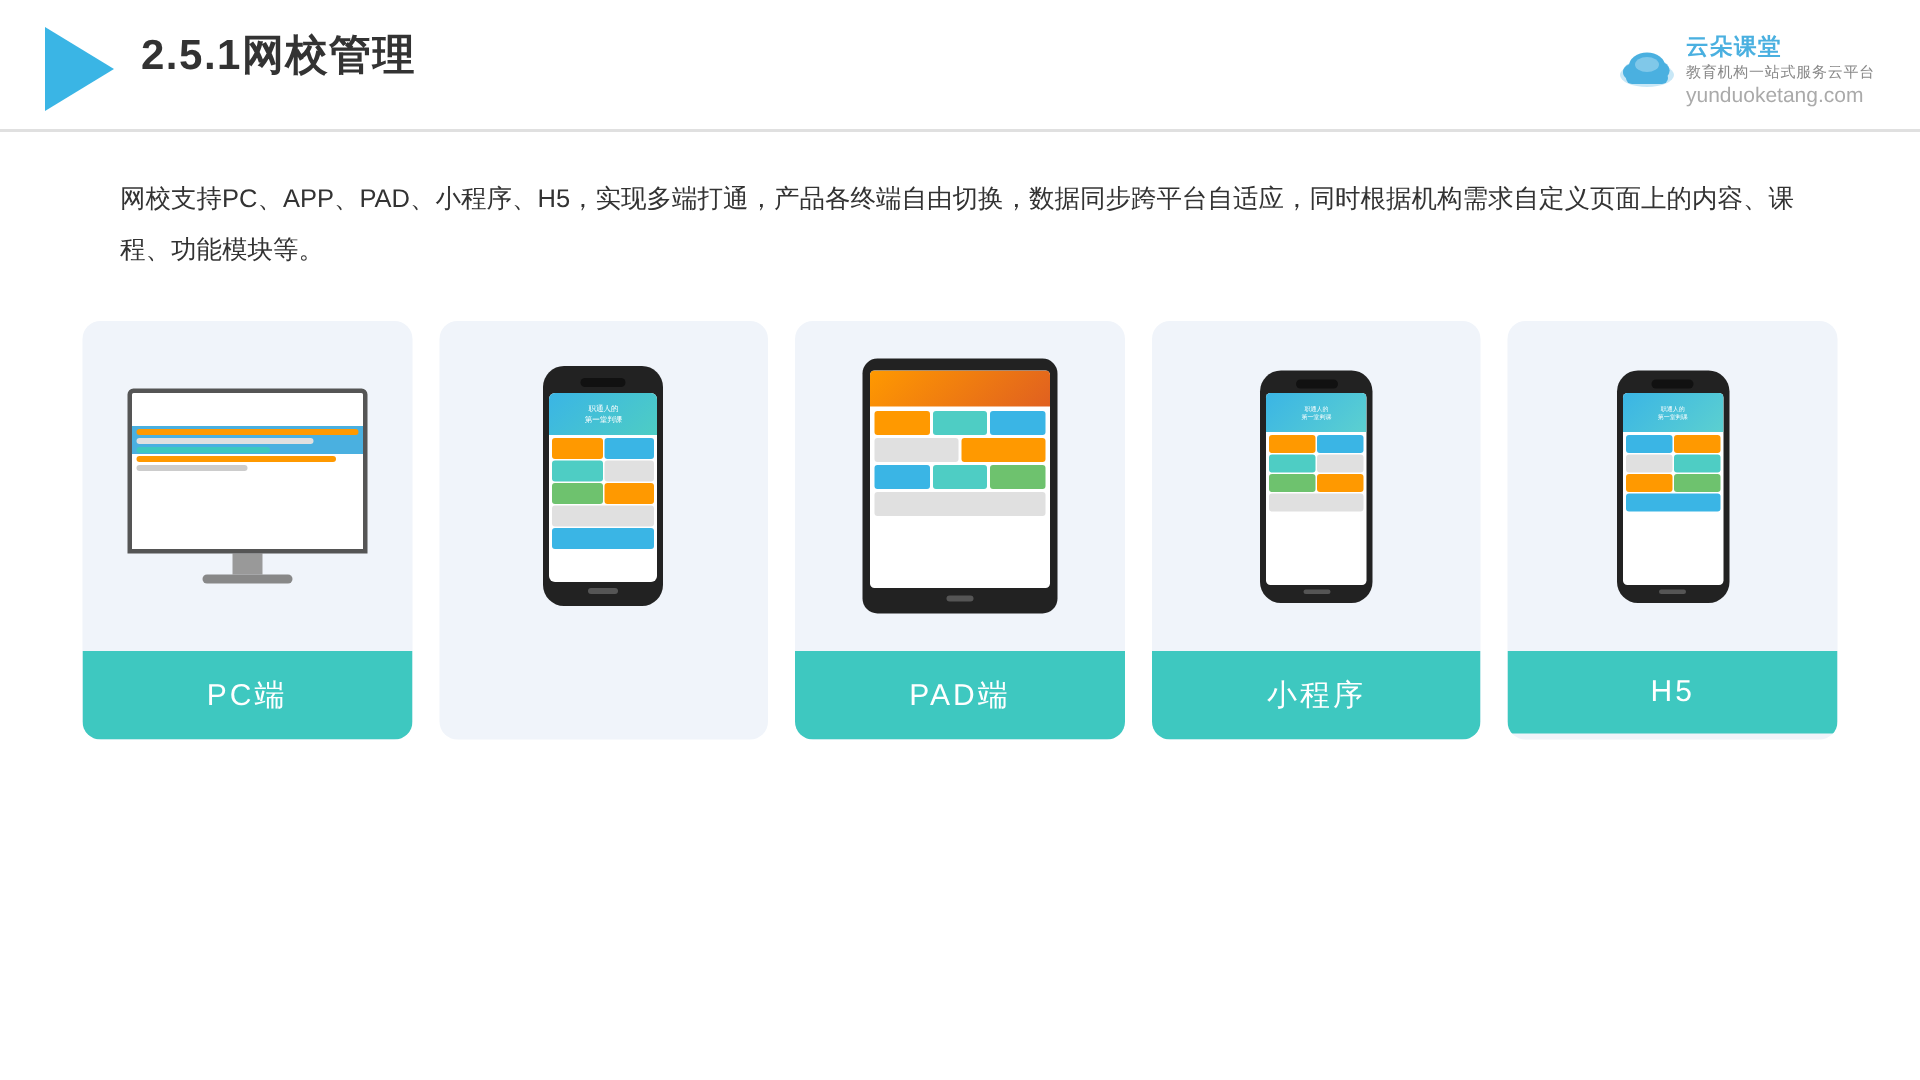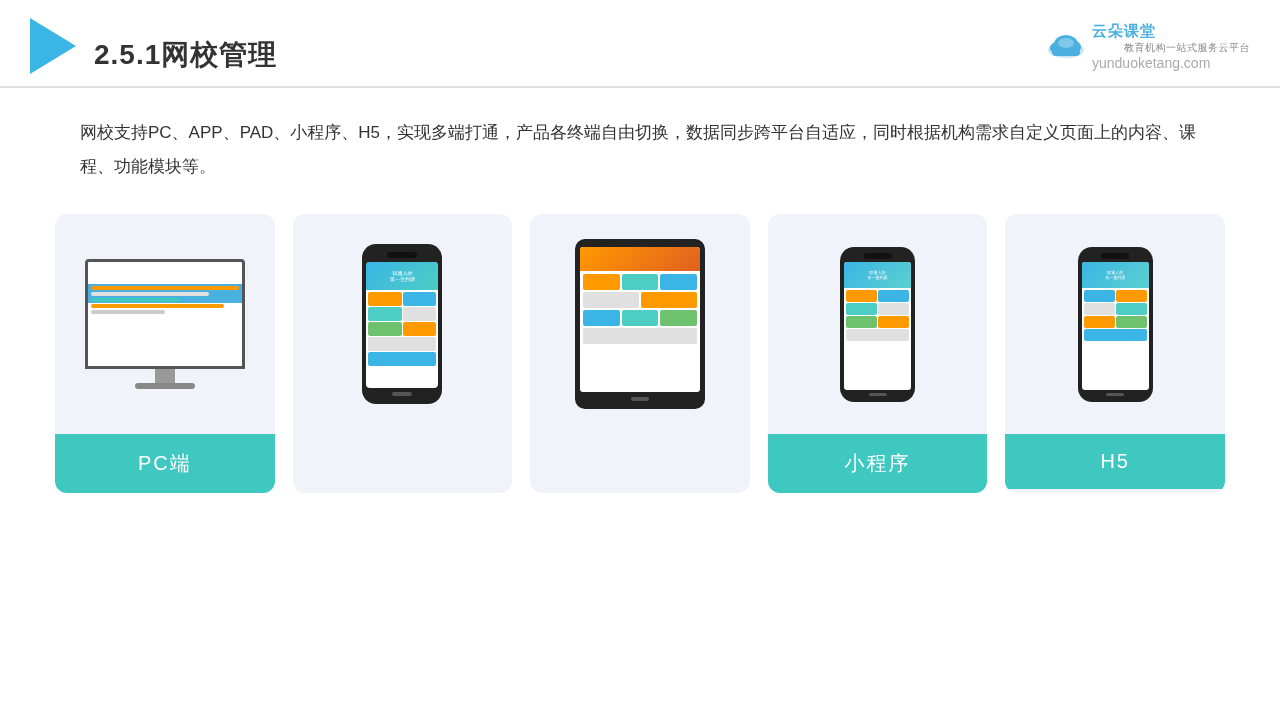--- a/index.html
+++ b/index.html
@@ -14,21 +14,21 @@
     
     .header {
       display: flex;
       align-items: center;
       justify-content: space-between;
       padding: 18px 30px 12px 30px;
       border-bottom: 2px solid #e0e0e0;
     }
     .header-left {
       display: flex;
-      align-items: flex-end;
+      align-items: flex-start;
       gap: 18px;
     }
     .logo-triangle {
       width: 0;
       height: 0;
       border-top: 28px solid transparent;
       border-bottom: 28px solid transparent;
       border-left: 46px solid #3ab5e5;
     }
     .page-title {
@@ -55,21 +55,20 @@
     .brand-name {
       font-size: 15px;
       color: #4ab0e0;
       font-weight: bold;
       letter-spacing: 1px;
     }
     .brand-tagline {
       font-size: 10px;
       color: #888;
       letter-spacing: 0.5px;
-      margin-left: 32px;
     }
     .brand-url {
       font-size: 14px;
       color: #aaa;
     }
 
     
     .description {
       padding: 28px 80px 10px 80px;
       font-size: 17px;
@@ -446,20 +445,21 @@
               <div class="tablet-tile tile-green"></div>
             </div>
             <div class="tablet-row">
               <div class="tablet-tile tile-gray"></div>
             </div>
           </div>
         </div>
         <div class="tablet-home"></div>
       </div>
     </div>
+    <div class="card-label">PAD端</div>
   </div>
 
   <div class="card">
     <div class="card-image-area">
       <div class="mini-phone-mock">
         <div class="mini-phone-notch"></div>
         <div class="mini-phone-screen">
           <div class="mini-phone-top">
             <div class="mini-phone-top-text">职通人的<br>第一堂判课</div>
           </div>

